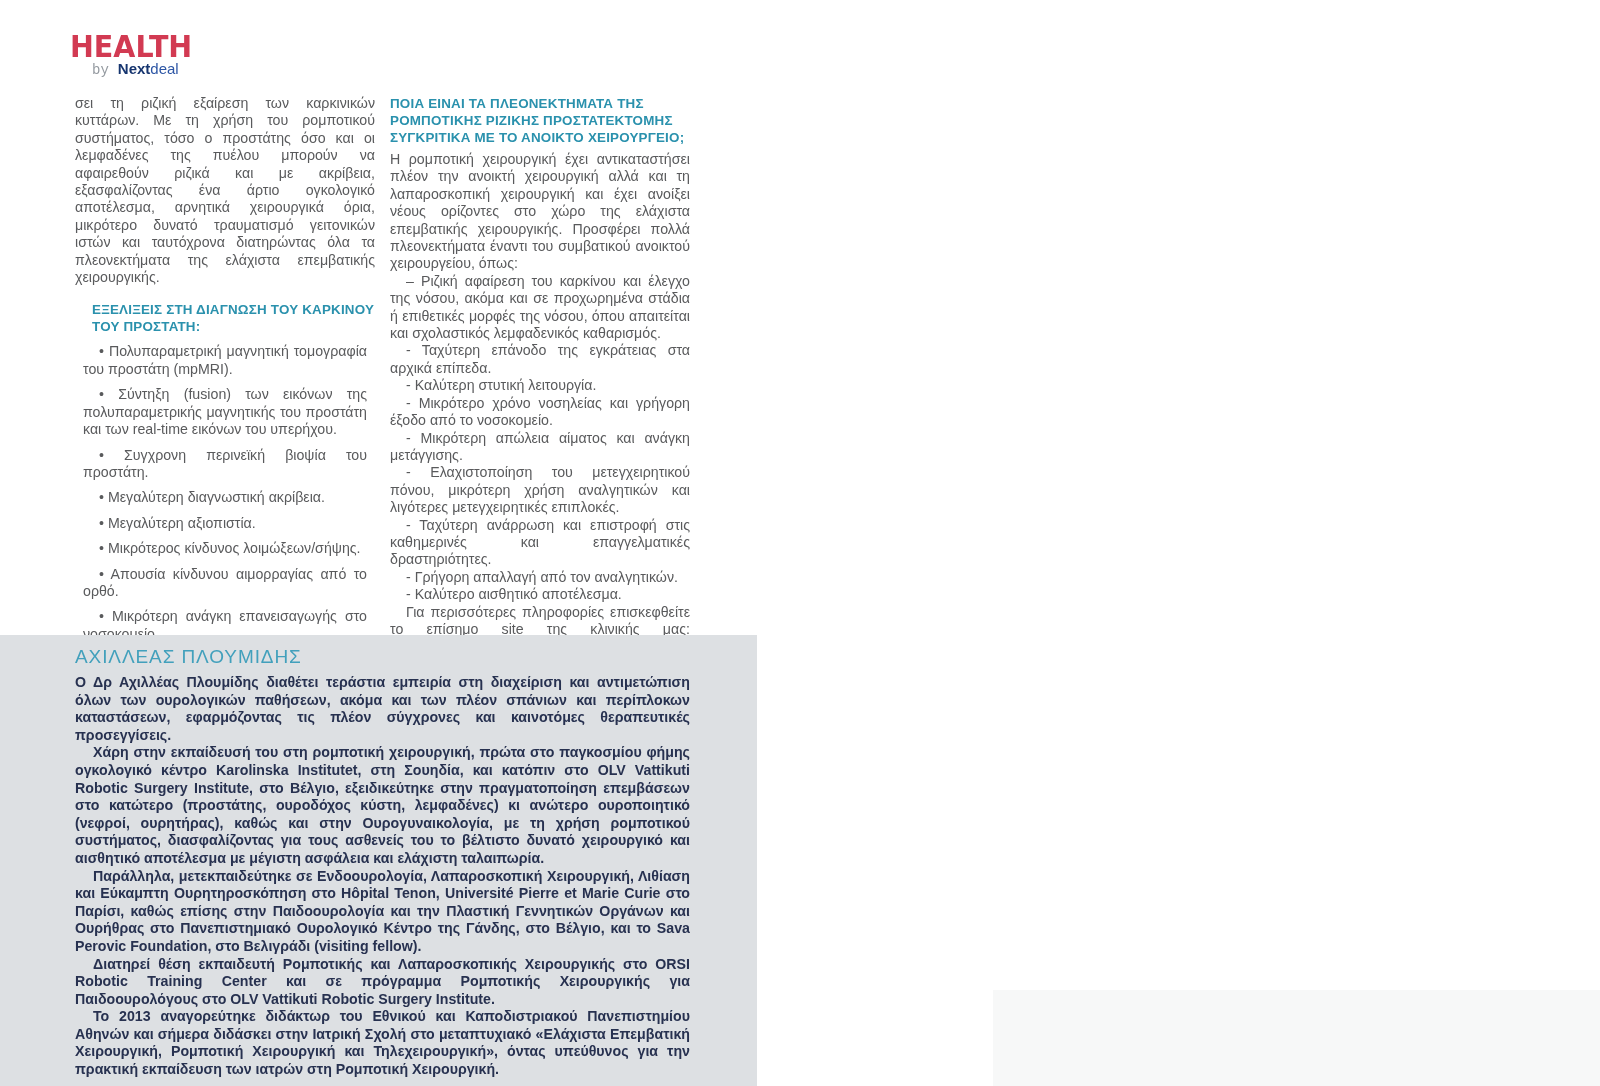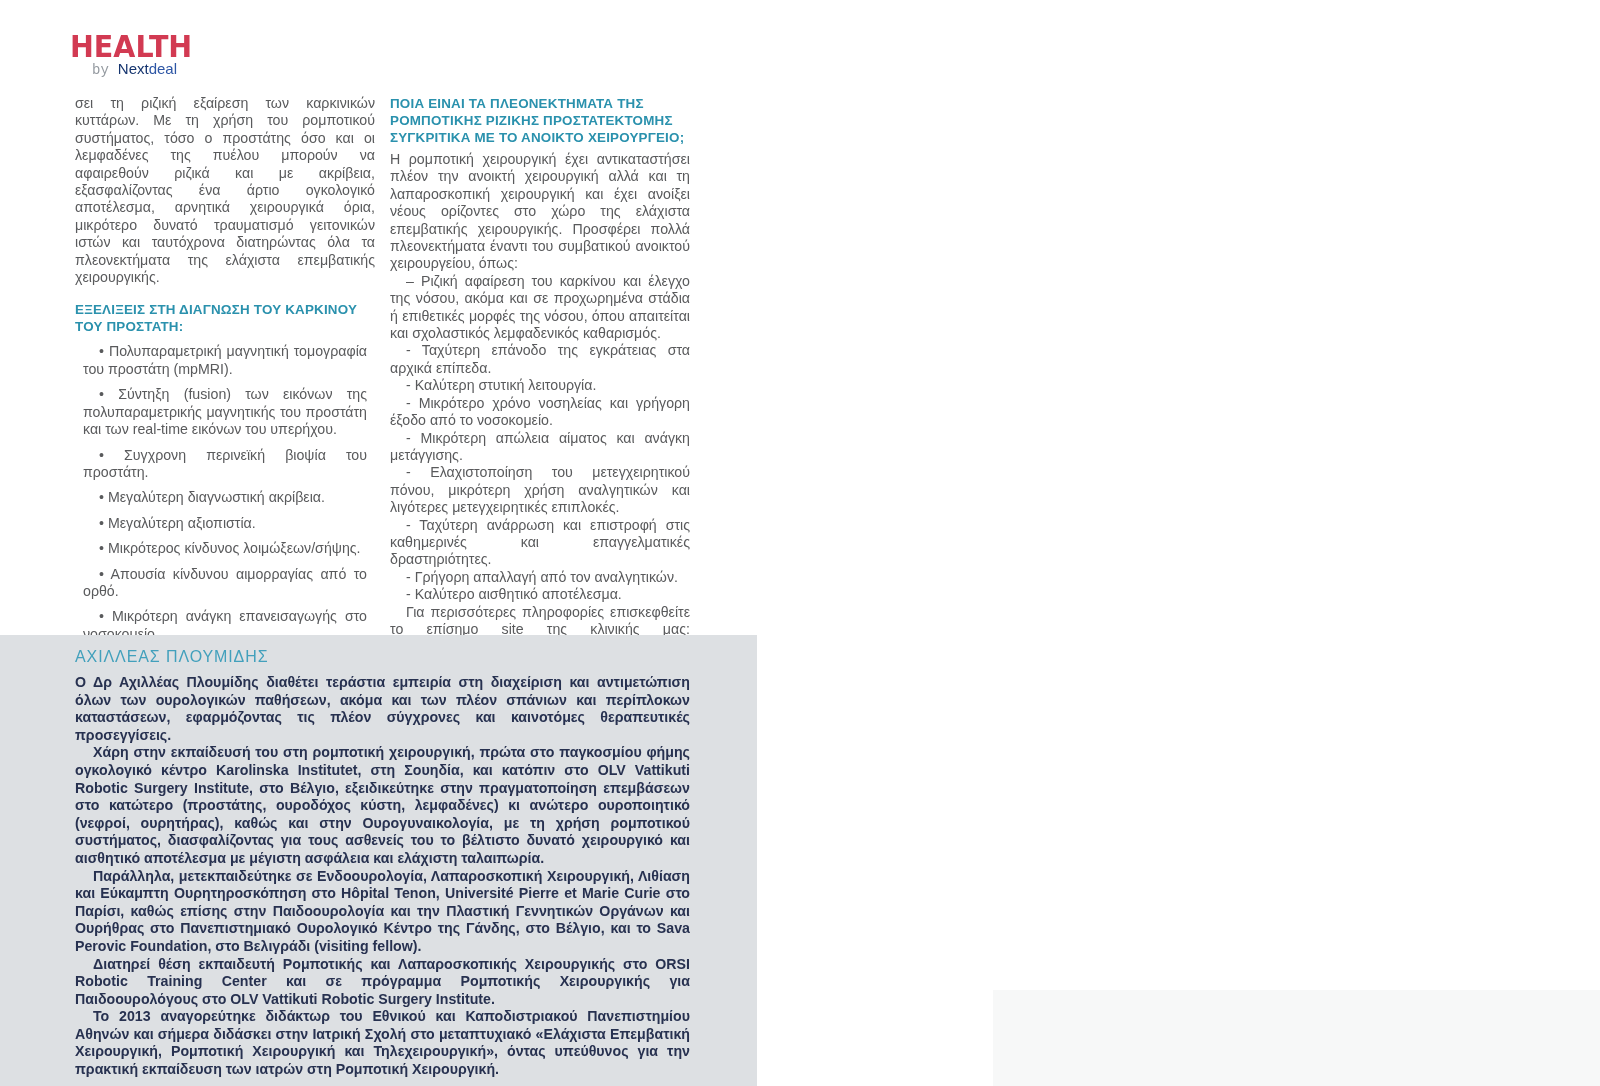--- a/index.html
+++ b/index.html
@@ -10,52 +10,52 @@
 
   
   .logo { position:absolute; left:70px; top:31px; width:130px; }
   .logo-health {
     font-family:"DejaVu Sans", sans-serif; font-weight:800; font-size:31px;
     line-height:30px; color:#d23a52; letter-spacing:0px;
     transform:scaleX(0.92); transform-origin:left;
   }
   .logo-sub { margin-top:0px; padding-left:22px; font-size:15px; line-height:16px; white-space:nowrap; }
   .logo-by { color:#949aa0; font-size:14px; margin-right:9px;font-family:Liberation Mono, monospace; }
-  .logo-next { color:#16356f; font-weight:normal;text-align:right; }
+  .logo-next { color:#16356f; font-weight:bold;text-align:right; }
   .logo-deal { color:#2d56a5; font-weight:normal; }
 
   
   .col { position:absolute; top:95px; width:300px; }
   .col1 { left:75px; }
   .col2 { left:390px; }
   .body {
     font-size:14.2px; line-height:17.4px; color:#595a5c;
     text-align:justify; margin:0;
   }
   .sec-heading {
     font-size:13.4px; line-height:17px; color:#2a91ad; font-weight:bold;
     letter-spacing:0.2px; margin:0 0 5px 0; text-align:left;
   }
-  .mt { margin-top:15px; }
+  .mt { margin-top:15px;margin-left:17px; }
   .bullets p { text-indent:16px; margin:8px; }
   .items p { text-indent:16px; margin:0; }
   .outro { text-indent:16px; margin:0; }
   .red-square {
     display:inline-block; width:8px; height:8px; background:#e2372b;
     margin-left:4px;
   }
 
   
   .bio-panel {
     position:absolute; left:0; top:635px; width:757px; height:451px;
     background:#dde0e3; box-sizing:border-box;
     padding:10px 67px 0 75px;
   }
   .bio-title {
-    font-size:16px; font-weight:400; color:#42a0bc; letter-spacing:0.9px;
+    font-size:19px; font-weight:400; color:#42a0bc; letter-spacing:0.9px;
     margin:0 0 5px 0; line-height:24px;
   }
   .bio-paras p {
     font-size:14.2px; line-height:17.6px; color:#273150; font-weight:bold;
     text-align:justify; margin:0;
   }
   .bio-paras p:not(:first-child) { text-indent:18px; }
 
   
   .corner-panel {

